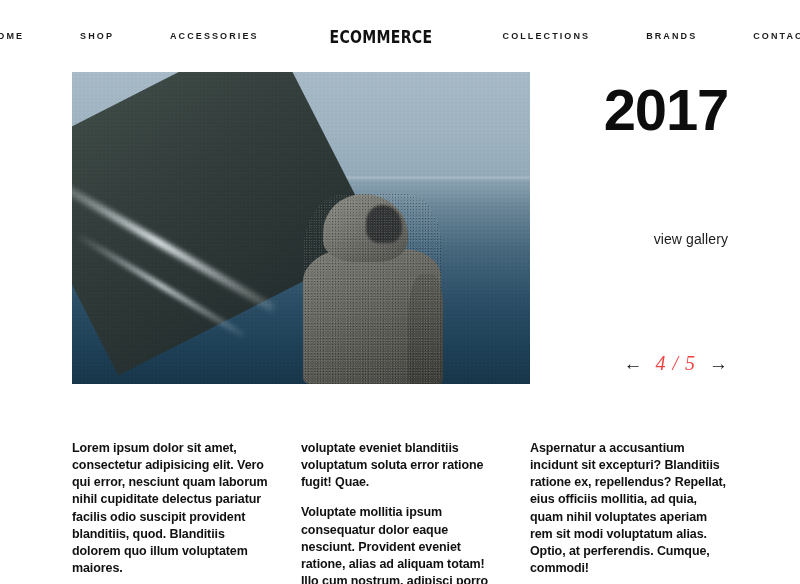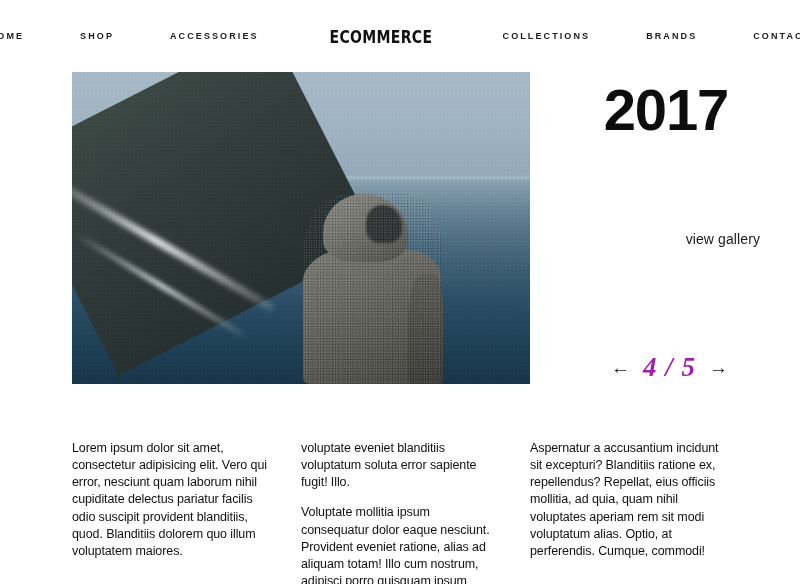--- a/index.html
+++ b/index.html
@@ -235,21 +235,20 @@
     left: 0;
     width: 728px;
     text-align: right;
     font-size: 14px;
     font-weight: 400;
     letter-spacing: .1px;
     color: #1b1b1b;
     text-decoration: none;
     z-index: 5;
     cursor: pointer;
-    margin-left: 32px;
   }
 
   
   .slider-controls {
     position: absolute;
     top: 352px;
     right: 72px;
     display: flex;
     align-items: center;
     gap: 13px;
@@ -258,46 +257,45 @@
   .slider-arrow {
     font-size: 19px;
     line-height: 1;
     color: #111111;
     cursor: pointer;
     user-select: none;
   }
   .slider-counter {
     font-family: "Liberation Serif", serif;
     font-style: italic;
-    font-size: 27px;
+    font-size: 20px;
     letter-spacing: 1px;
-    color: #a21caf;
+    color: #ef4444;
     white-space: nowrap;
-    font-weight: bold;
   }
 
   
   .columns {
     position: absolute;
     top: 440px;
     left: 72px;
     width: 656px;
     height: 144px;
     display: flex;
     gap: 31px;
     overflow: hidden;
   }
   .column {
     width: 198px;
     overflow: hidden;
   }
   .column p {
     font-size: 12.5px;
     line-height: 1.37;
-    font-weight: 400;
+    font-weight: 700;
     color: #111111;
     letter-spacing: -0.1px;
   }
   .column p + p { margin-top: 13px; }
 </style>
 </head>
 <body>
 
 <div class="page">
 
@@ -348,21 +346,21 @@
     <span class="slider-counter">4 / 5</span>
     <span class="slider-arrow">→</span>
   </div>
 
   <div class="columns">
     <div class="column">
       <p>Lorem ipsum dolor sit amet, consectetur adipisicing elit. Vero qui error, nesciunt quam laborum nihil cupiditate delectus pariatur facilis odio suscipit provident blanditiis, quod. Blanditiis dolorem quo illum voluptatem maiores.</p>
 
     </div>
     <div class="column">
-      <p>voluptate eveniet blanditiis voluptatum soluta error sapiente fugit! Illo.</p>
+      <p>voluptate eveniet blanditiis voluptatum soluta error ratione fugit! Quae.</p>
       <p>Voluptate mollitia ipsum consequatur dolor eaque nesciunt. Provident eveniet ratione, alias ad aliquam totam! Illo cum nostrum, adipisci porro quisquam ipsum autem enim iusto eius, optio dolorem, voluptates jure voluptate</p>
     </div>
     <div class="column">
       <p>Aspernatur a accusantium incidunt sit excepturi? Blanditiis ratione ex, repellendus? Repellat, eius officiis mollitia, ad quia, quam nihil voluptates aperiam rem sit modi voluptatum alias. Optio, at perferendis. Cumque, commodi!</p>
 
     </div>
   </div>
 
 </div>
 

